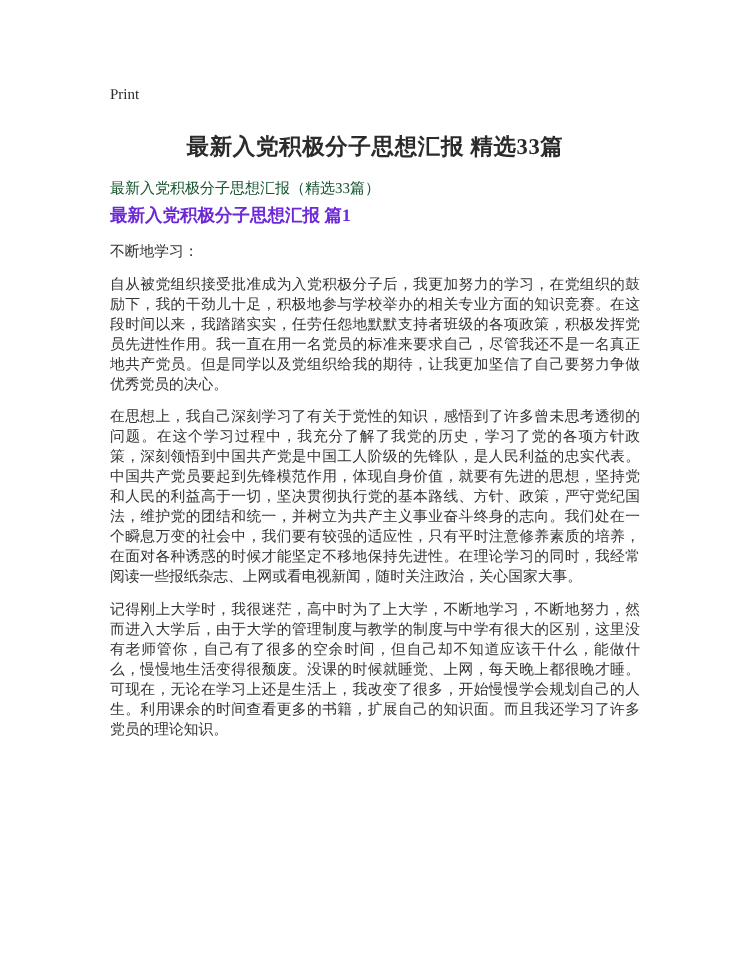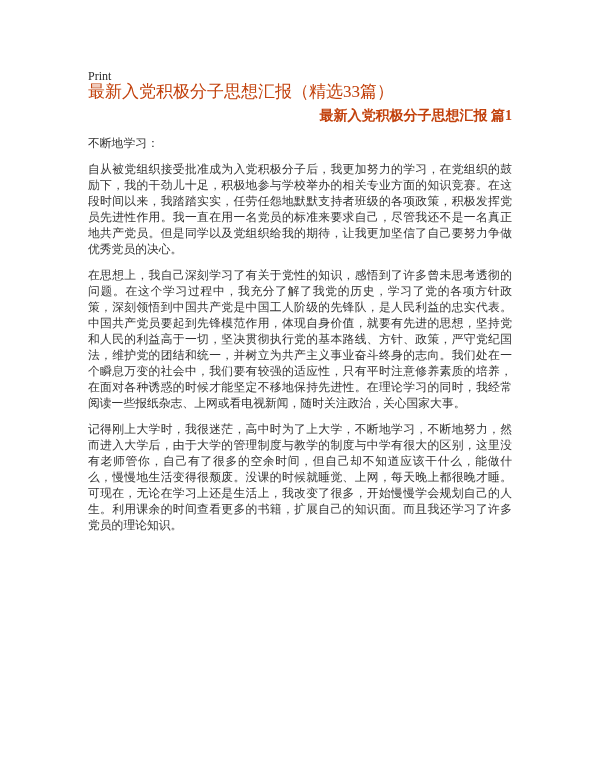--- a/index.html
+++ b/index.html
@@ -28,51 +28,52 @@
   .doc-title {
     font-size: 18px;
     font-weight: bold;
     text-align: center;
     line-height: 24px;
     margin: 21px 0 0 0;
     color: #2b2b2b;
     letter-spacing: 0.5px;
   }
   .doc-subtitle {
-    font-size: 17px;
+    font-size: 12px;
     line-height: 16px;
-    color: #c2410c;
+    margin-top: 13px;
+    color: #14532d;
   }
   .section-heading {
     font-size: 14px;
     font-weight: bold;
     line-height: 18px;
     margin: 7px 0 0 0;
-    color: #c2410c;
-    text-align: right;
+    color: #6d28d9;
   }
   p.body-para {
     font-size: 11.8px;
     line-height: 16px;
     margin: 10px 0 0 0;
     text-align: justify;
     color: #333333;
     word-break: break-all;
   }
   p.salutation {
     text-align: left;
   }
 </style>
 </head>
 <body>
 
 <div class="page">
 
   <span class="print-link">Print</span>
 
+  <h1 class="doc-title">最新入党积极分子思想汇报 精选33篇</h1>
 
   <div class="doc-subtitle">最新入党积极分子思想汇报（精选33篇）</div>
 
   <h2 class="section-heading">最新入党积极分子思想汇报 篇1</h2>
 
   <p class="body-para salutation">不断地学习：</p>
 
   <p class="body-para">自从被党组织接受批准成为入党积极分子后，我更加努力的学习，在党组织的鼓励下，我的干劲儿十足，积极地参与学校举办的相关专业方面的知识竞赛。在这段时间以来，我踏踏实实，任劳任怨地默默支持者班级的各项政策，积极发挥党员先进性作用。我一直在用一名党员的标准来要求自己，尽管我还不是一名真正地共产党员。但是同学以及党组织给我的期待，让我更加坚信了自己要努力争做优秀党员的决心。</p>
 
   <p class="body-para">在思想上，我自己深刻学习了有关于党性的知识，感悟到了许多曾未思考透彻的问题。在这个学习过程中，我充分了解了我党的历史，学习了党的各项方针政策，深刻领悟到中国共产党是中国工人阶级的先锋队，是人民利益的忠实代表。中国共产党员要起到先锋模范作用，体现自身价值，就要有先进的思想，坚持党和人民的利益高于一切，坚决贯彻执行党的基本路线、方针、政策，严守党纪国法，维护党的团结和统一，并树立为共产主义事业奋斗终身的志向。我们处在一个瞬息万变的社会中，我们要有较强的适应性，只有平时注意修养素质的培养，在面对各种诱惑的时候才能坚定不移地保持先进性。在理论学习的同时，我经常阅读一些报纸杂志、上网或看电视新闻，随时关注政治，关心国家大事。</p>

